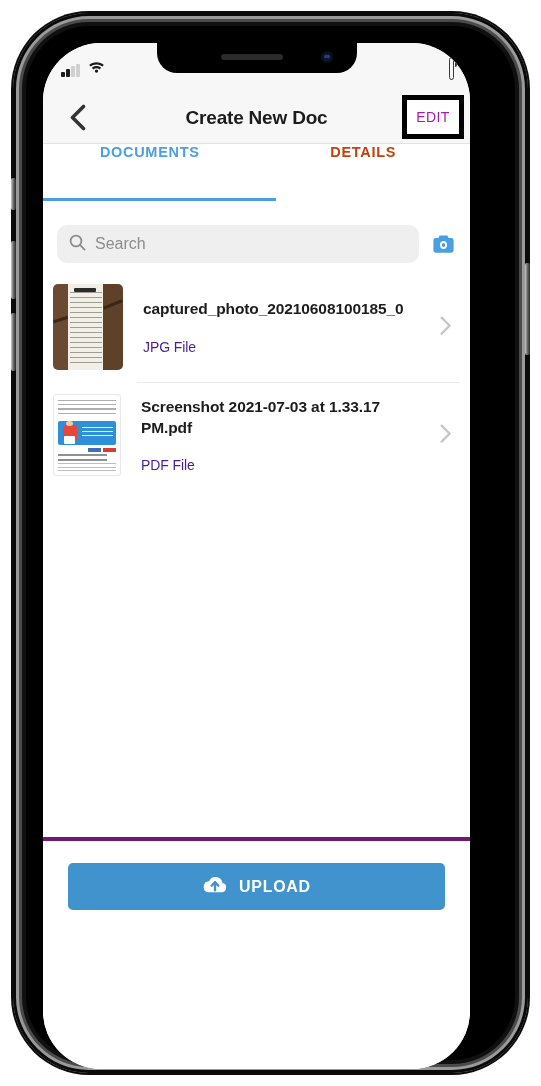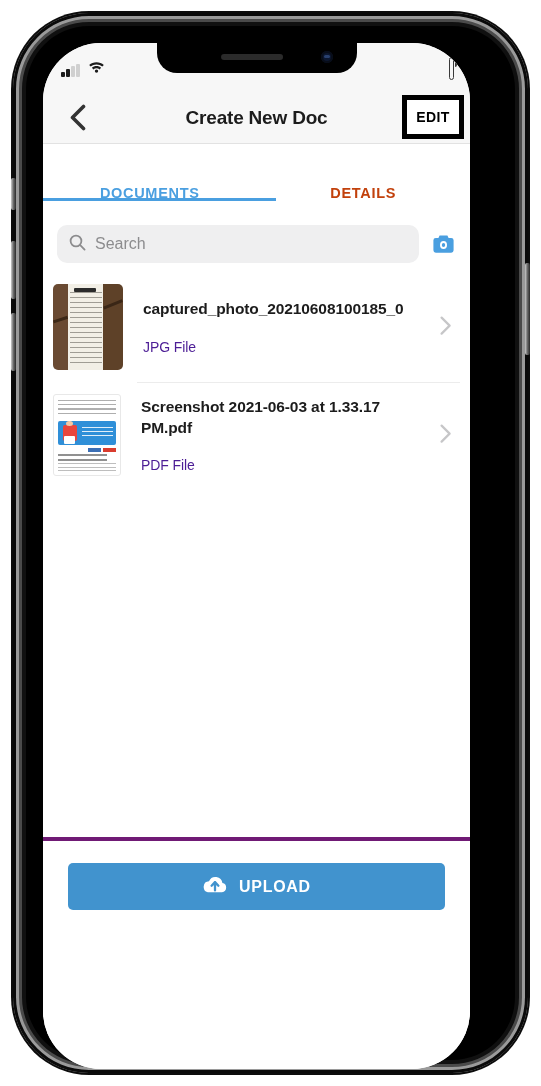--- a/index.html
+++ b/index.html
@@ -126,32 +126,32 @@
   #edit-annotation {
     position:absolute; right:6px; top:4px;
     width:62px; height:44px;
     border:5px solid #000000;
     background:#ffffff;
     display:flex; align-items:center; justify-content:center;
     z-index:16;
     cursor:pointer;
   }
   #edit-button-label {
-    font-size:14px; font-weight:bold; color:#000000;
+    font-size:14px; font-weight:normal; color:#a21caf;
     letter-spacing:0.4px;
   }
 
   
   #tabs {
     position:absolute; top:101px; left:0; right:0; height:57px;
     background:#ffffff;
     display:flex;
   }
   .tab {
-    flex:1; display:flex; align-items:flex-end; justify-content:center;
+    flex:1; display:flex; align-items:flex-start; justify-content:center;
     font-size:14.5px; font-weight:bold; letter-spacing:0.7px;
     cursor:pointer; position:relative;
   }
   .tab.active { color:#4a9fe0; }
   .tab.inactive { color:#c2410c; }
   #tab-underline {
     position:absolute; left:0; top:155px;
     width:233px; height:3px; background:#4a9fe0;
   }
 
@@ -396,21 +396,21 @@
           <div class="banner">
             <div class="figure"></div>
             <div class="card"></div>
             <div class="lines"></div>
           </div>
           <div class="logos"></div>
           <div class="doc-text-bot"></div>
           <div class="doc-text-bot2"></div>
         </div>
         <div class="file-info">
-          <div class="file-name">Screenshot 2021-06-03 at 1.33.17 PM.pdf</div>
+          <div class="file-name">Screenshot 2021-07-03 at 1.33.17 PM.pdf</div>
           <div class="file-type">PDF File</div>
         </div>
         <span class="chevron-right">
           <svg width="11" height="19" viewBox="0 0 11 19">
             <path d="M1.6 1.6l8 8-8 8" stroke="#c6c6c8" stroke-width="2.2" fill="none" stroke-linecap="round" stroke-linejoin="round"></path>
           </svg>
         </span>
       </div>
 
     </div>

